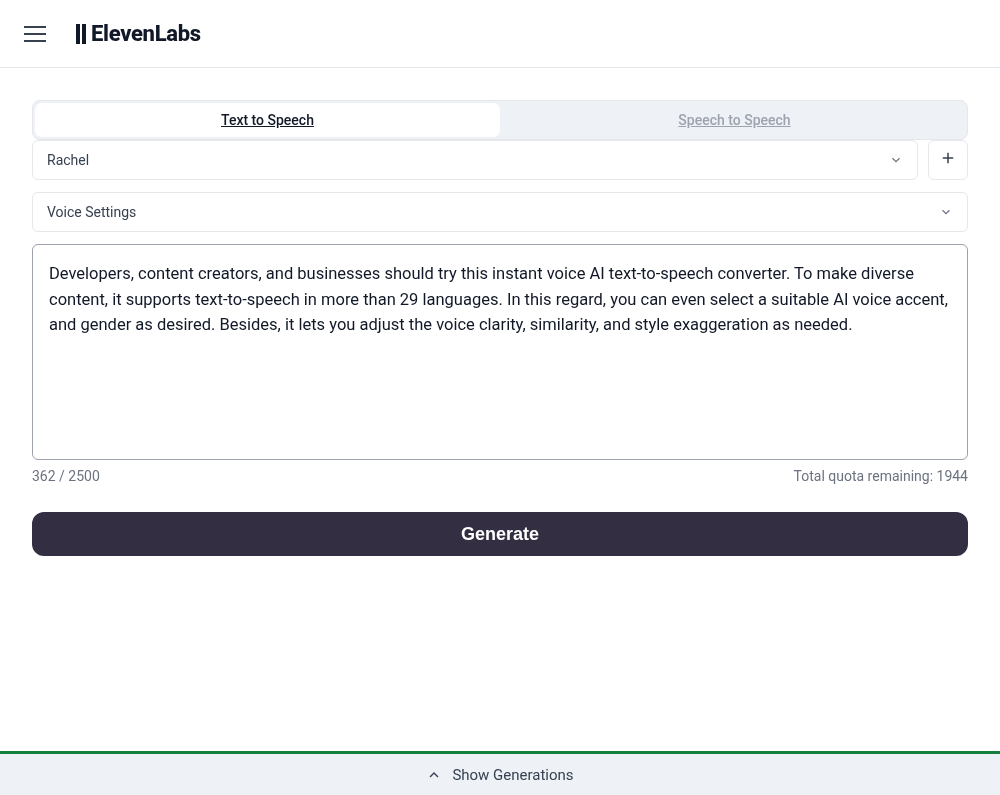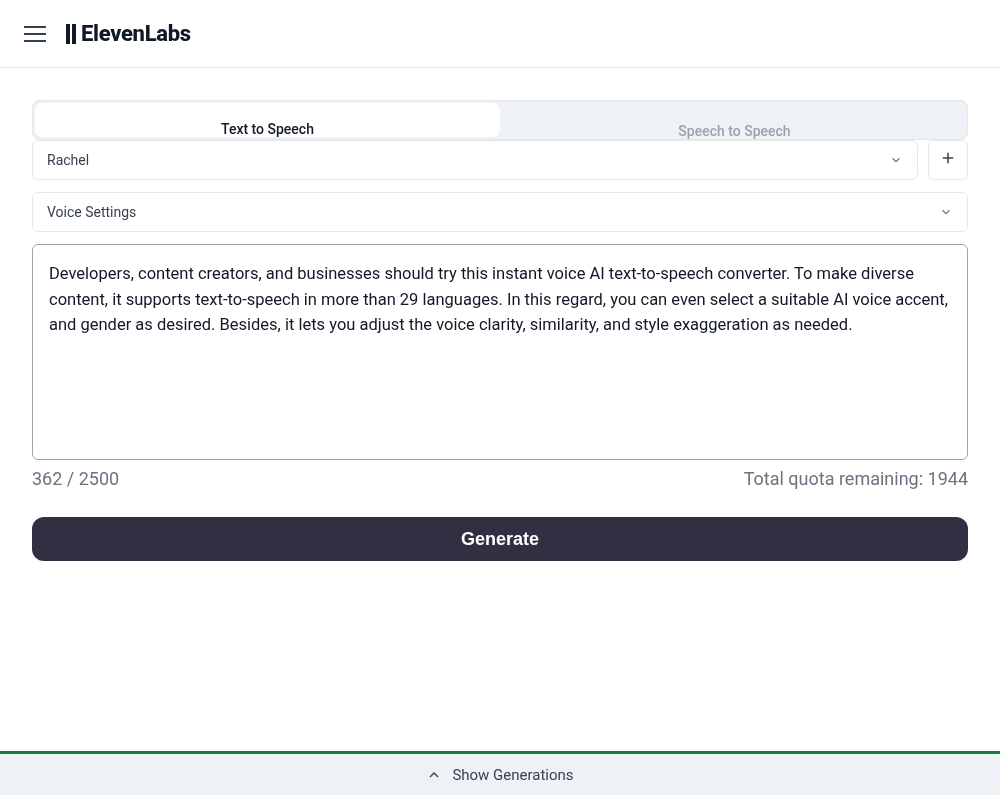--- a/index.html
+++ b/index.html
@@ -13,21 +13,21 @@
     position: relative;
   }
 
   
   .header {
     height: 68px;
     border-bottom: 1px solid #e5e7eb;
     display: flex;
     align-items: center;
     padding: 0 24px;
-    gap: 20px;
+    gap: 30px;
   }
   .hamburger {
     width: 22px; height: 22px;
     display: flex; flex-direction: column; justify-content: center; gap: 5px;
     cursor: pointer;
   }
   .hamburger span {
     display: block; height: 2px; background: #374151; width: 100%;
   }
   .brand {
@@ -53,25 +53,26 @@
   .tabs {
     display: flex;
     border: 1px solid #e5e7eb;
     background: #eef1f6;
     border-radius: 8px;
     overflow: hidden;
     height: 40px;
   }
   .tab {
     flex: 1;
-    display: flex; align-items: flex-end; justify-content: center;
+    display: flex; align-items: center; justify-content: center;
     font-size: 14px;
     cursor: pointer;
     color: #9ca3af;
     font-weight: 500;
+    text-decoration: underline;
   }
   .tab.active {
     background: #ffffff;
     color: #111827;
     border-radius: 7px;
     margin: 2px;
   }
 
   
   .section-label {
@@ -130,21 +131,21 @@
     font-size: 16.5px;
     line-height: 1.55;
     font-family: inherit;
     color: #111827;
     border-radius: 5px;
   }
 
   
   .counter-row {
     display: flex; justify-content: space-between;
-    font-size: 18px; color: #6b7280;
+    font-size: 14px; color: #6b7280;
     margin-bottom: 28px;
   }
 
   
   .generate-btn {
     width: 100%;
     height: 44px;
     border: none;
     border-radius: 12px;
     background: #332e42;

